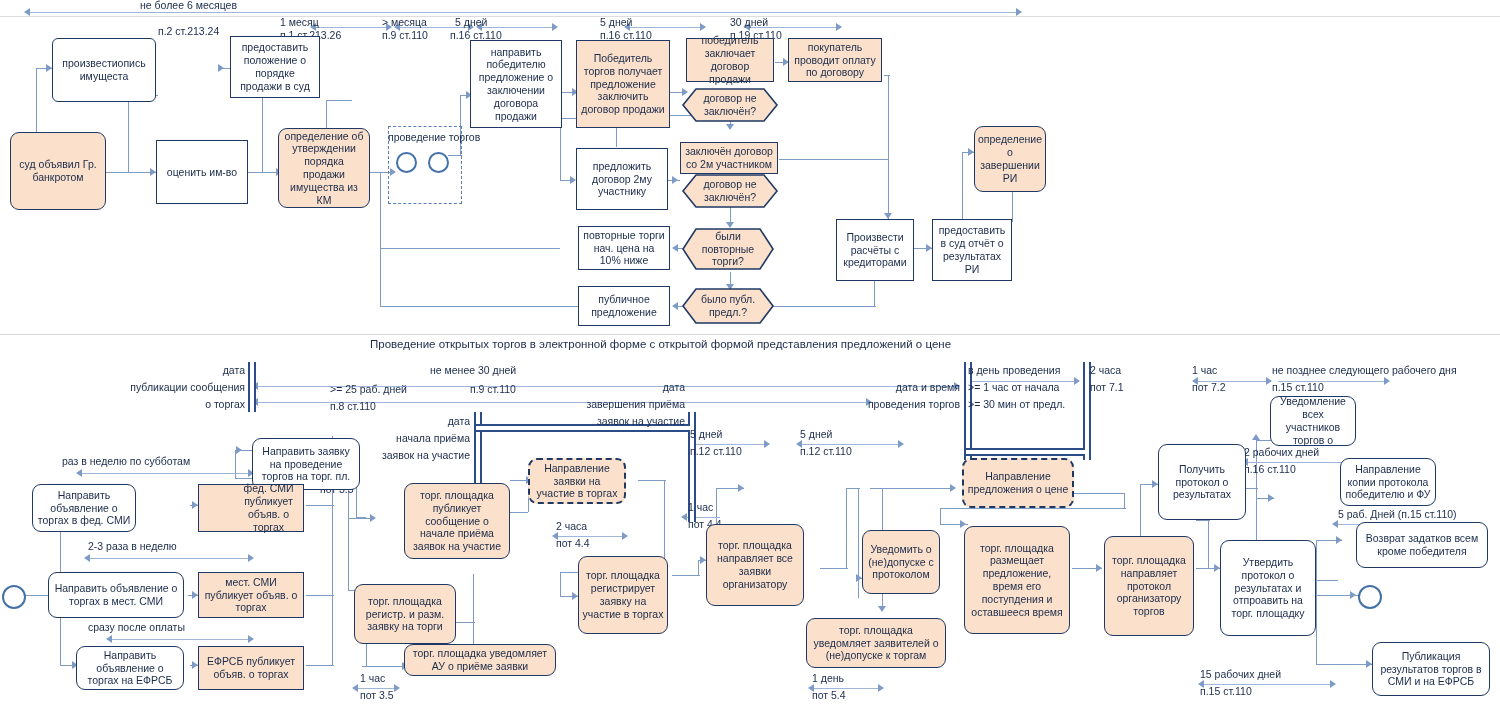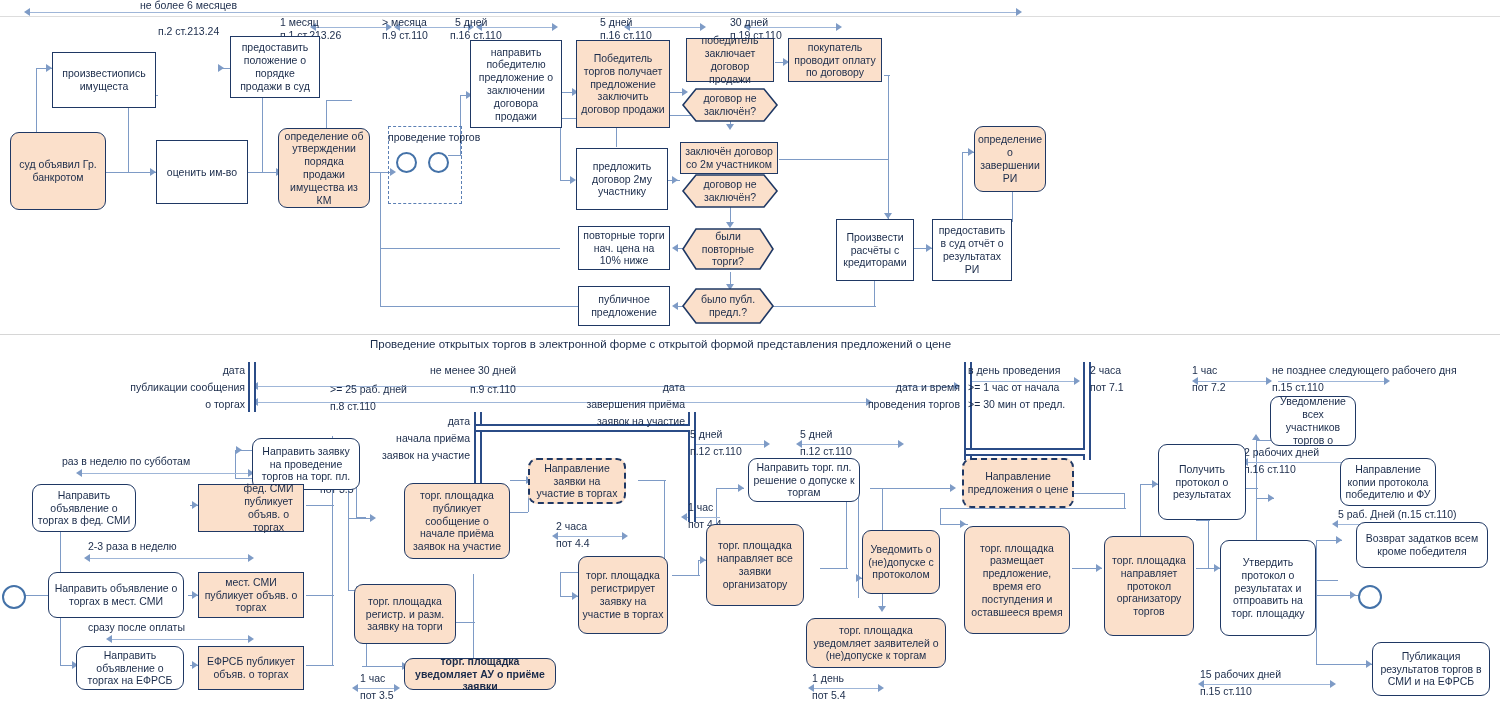--- a/index.html
+++ b/index.html
@@ -178,21 +178,21 @@
   <div class="ln lnh" style="left:914px;top:248px;width:18px;"></div>
   <div class="ah r" style="left:926px;top:244px;"></div>
   <div class="ln lnv" style="left:1012px;top:178px;height:44px;"></div>
   <div class="ln lnh" style="left:1012px;top:222px;width:0px;"></div>
   <div class="ln lnh" style="left:962px;top:152px;width:12px;"></div>
   <div class="ln lnv" style="left:962px;top:152px;height:96px;"></div>
   <div class="ln lnh" style="left:962px;top:248px;width:46px;"></div>
   <div class="ah r" style="left:968px;top:148px;"></div>
 
   <div class="node fill round" style="left:10px;top:132px;width:96px;height:78px;">суд объявил Гр. банкротом</div>
-  <div class="node" style="left:52px;top:52px;width:104px;height:56px;">произвестиопись имущеста</div>
+  <div class="node" style="left:52px;top:38px;width:104px;height:64px;border-radius:6px;">произвестиопись имущеста</div>
   <div class="node" style="left:156px;top:140px;width:92px;height:64px;">оценить им-во</div>
   <div class="node" style="left:230px;top:36px;width:90px;height:62px;">предоставить положение о порядке продажи в суд</div>
   <div class="node fill round" style="left:278px;top:128px;width:92px;height:80px;">определение об утверждении порядка продажи имущества из КМ</div>
 
   <div style="position:absolute;left:388px;top:126px;width:72px;height:76px;border:1.3px dashed #5B7FB4;z-index:4;"></div>
   <div class="tl c" style="left:388px;top:131px;width:72px;">проведение торгов</div>
   <div class="circ" style="left:396px;top:152px;width:17px;height:17px;"></div>
   <div class="circ" style="left:428px;top:152px;width:17px;height:17px;"></div>
 
   <div class="node" style="left:470px;top:40px;width:92px;height:88px;">направить победителю предложение о заключении договора продажи</div>
@@ -487,27 +487,26 @@
   <div class="node fill" style="left:198px;top:484px;width:106px;height:48px;padding-left:38px;">фед. СМИ публикует объяв. о торгах</div>
 
   <div class="node round" style="left:48px;top:572px;width:136px;height:46px;">Направить объявление о торгах в мест. СМИ</div>
   <div class="node fill" style="left:198px;top:572px;width:106px;height:46px;">мест. СМИ публикует объяв. о торгах</div>
 
   <div class="node round" style="left:76px;top:646px;width:108px;height:44px;">Направить объявление о торгах на ЕФРСБ</div>
   <div class="node fill" style="left:198px;top:646px;width:106px;height:44px;">ЕФРСБ публикует объяв. о торгах</div>
 
   <div class="node fill round" style="left:404px;top:483px;width:106px;height:76px;">торг. площадка публикует сообщение о начале приёма заявок на участие</div>
   <div class="node fill round" style="left:354px;top:584px;width:102px;height:60px;">торг. площадка регистр. и разм. заявку на торги</div>
-  <div class="node fill round" style="left:404px;top:658px;width:152px;height:32px;font-weight:bold;">торг. площадка уведомляет АУ о приёме заявки</div>
+  <div class="node fill round" style="left:404px;top:644px;width:152px;height:32px;">торг. площадка уведомляет АУ о приёме заявки</div>
 
   <div class="node dashed round" style="left:528px;top:458px;width:98px;height:46px;">Направление заявки на участие в торгах</div>
   <div class="node fill round" style="left:578px;top:556px;width:90px;height:78px;">торг. площадка регистрирует заявку на участие в торгах</div>
   <div class="node fill round" style="left:706px;top:524px;width:98px;height:82px;">торг. площадка направляет все заявки организатору</div>
 
-  <div class="node round" style="left:748px;top:458px;width:112px;height:44px;">Направить торг. пл. решение о допуске к торгам</div>
   <div class="node fill round" style="left:862px;top:530px;width:78px;height:64px;">Уведомить о (не)допуске с протоколом</div>
   <div class="node fill round" style="left:806px;top:618px;width:140px;height:50px;">торг. площадка уведомляет заявителей о (не)допуске к торгам</div>
 
   <div class="node dashed round" style="left:962px;top:458px;width:112px;height:50px;">Направление предложения о цене</div>
   <div class="node fill round" style="left:964px;top:526px;width:106px;height:108px;">торг. площадка размещает предложение, время его поступдения и оставшееся время</div>
 
   <div class="node round" style="left:1158px;top:444px;width:88px;height:76px;">Получить протокол о результатах</div>
   <div class="node fill round" style="left:1104px;top:536px;width:90px;height:100px;">торг. площадка направляет протокол организатору торгов</div>
   <div class="node round" style="left:1220px;top:540px;width:96px;height:96px;">Утвердить протокол о результатах и отпроавить на торг. площадку</div>
 

